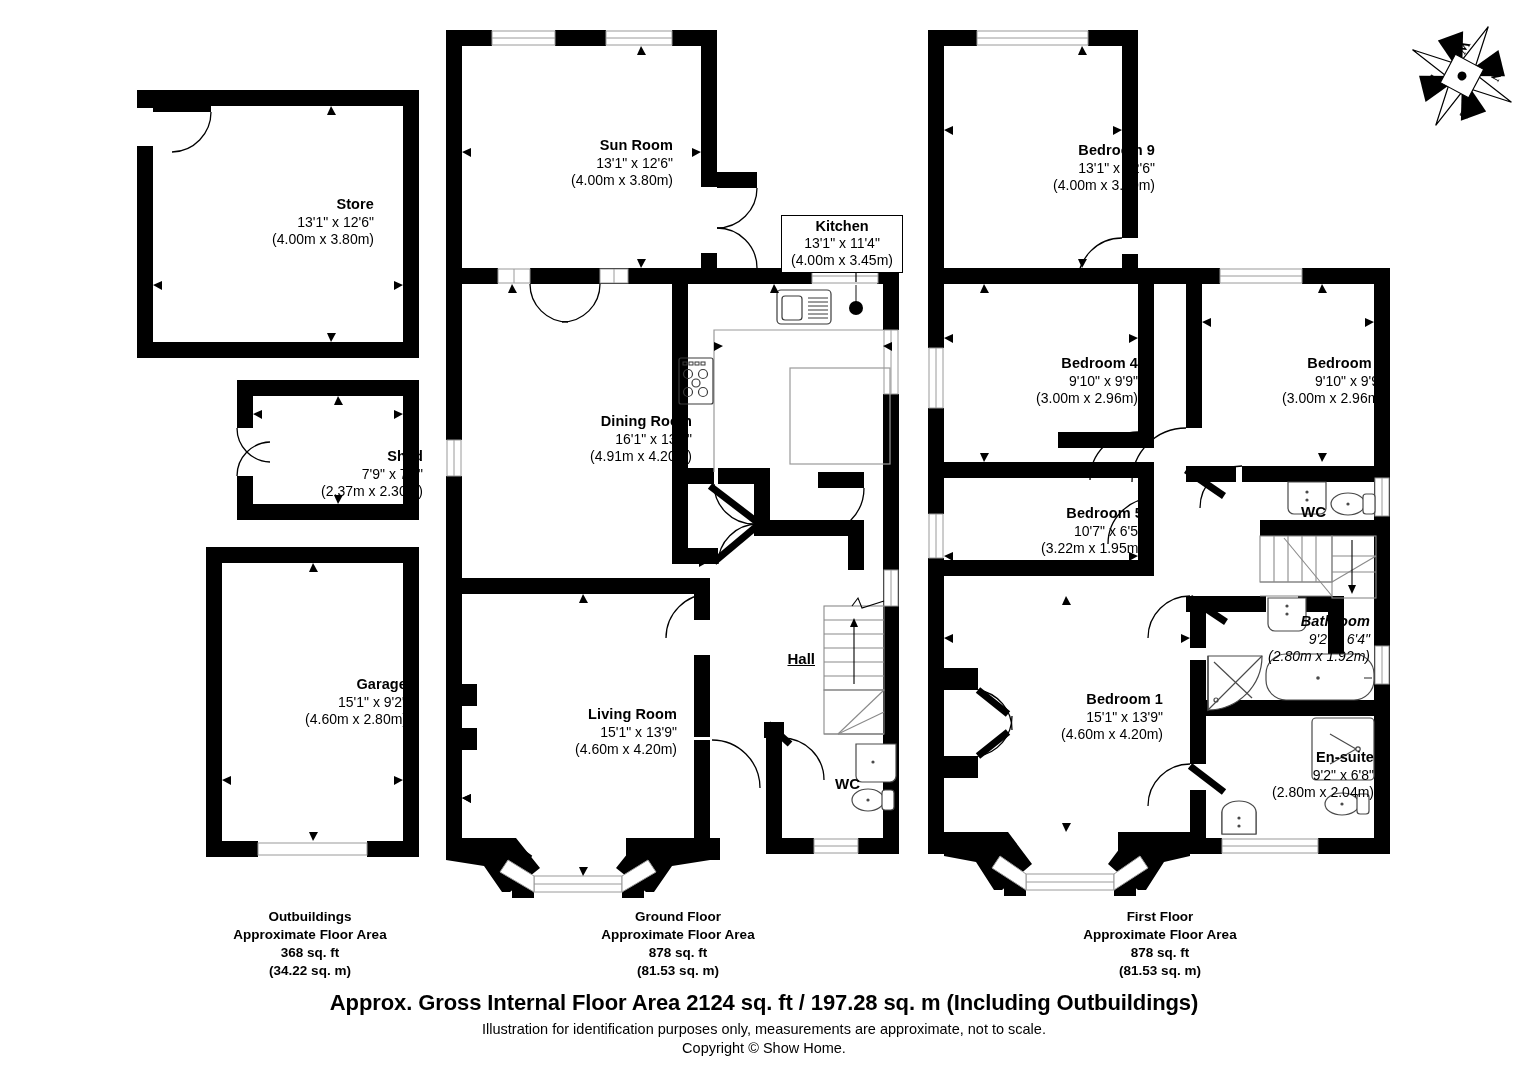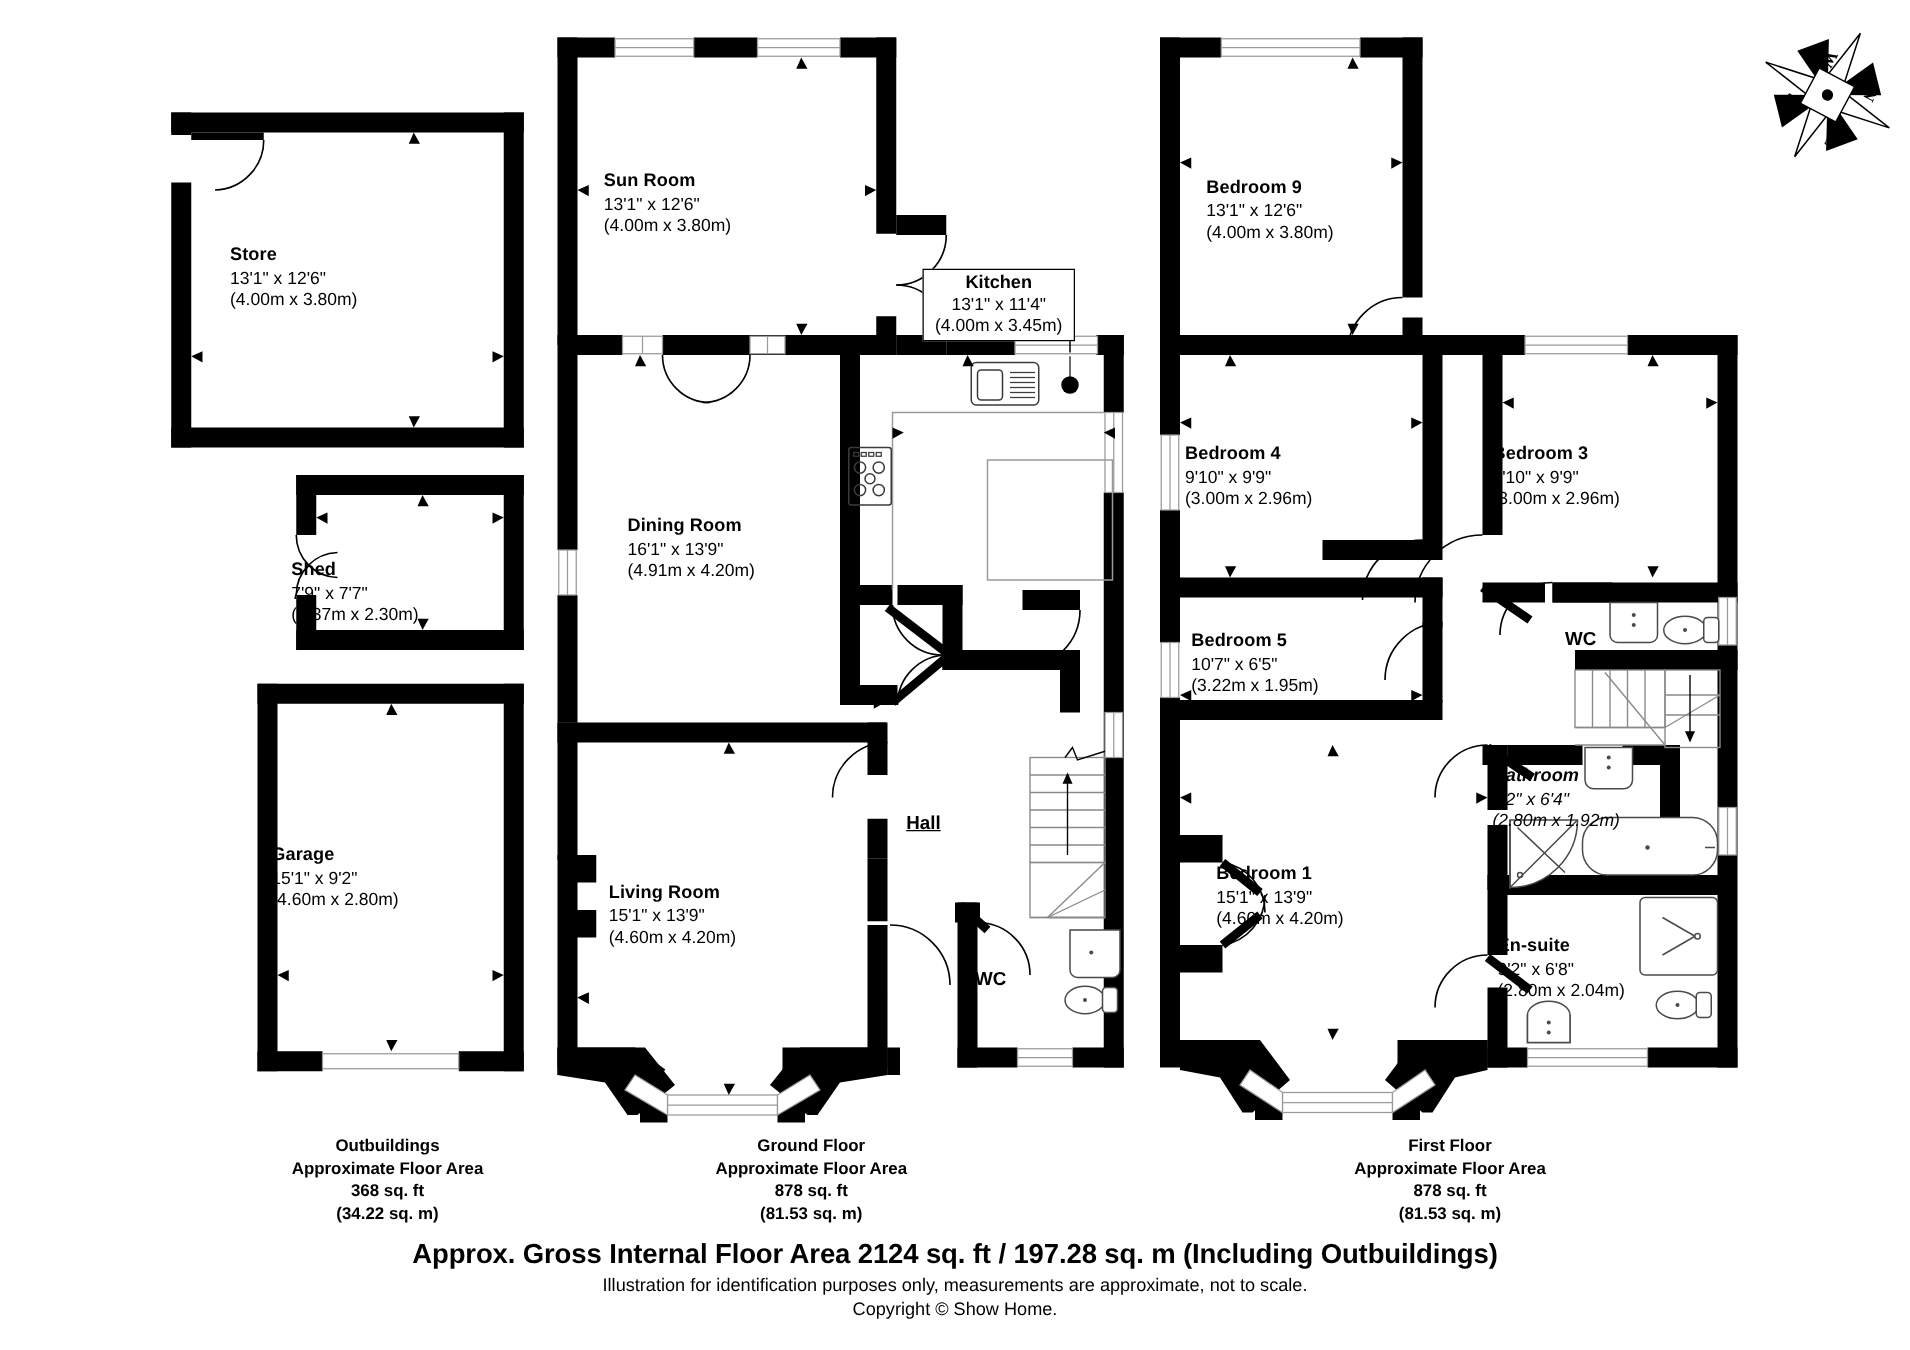--- a/index.html
+++ b/index.html
@@ -1,20 +1,20 @@
 <!DOCTYPE html>
 <html><head>
 <meta charset="utf-8">
 <style>
   html,body{margin:0;padding:0;background:#ffffff;}
   body{width:1528px;height:1080px;position:relative;overflow:hidden;
        font-family:"Liberation Sans", sans-serif; color:#000;}
   #plan{position:absolute;inset:0;}
   svg.layer{position:absolute;left:0;top:0;width:1528px;height:1080px;}
-  .lbl{position:absolute;text-align:left;line-height:1.22;white-space:nowrap;}
+  .lbl{position:absolute;text-align:right;line-height:1.22;white-space:nowrap;}
   .lbl .nm{font-weight:bold;font-size:14.5px;letter-spacing:.1px;}
   .lbl .d1{font-size:14px;}
   .lbl .d2{font-size:14px;}
   .onlyname{font-weight:bold;font-size:15px;}
   .boxlbl{position:absolute;border:1.4px solid #000;background:#fff;
           text-align:center;line-height:1.2;padding:2px 6px 3px 6px;}
   .boxlbl .nm{font-weight:bold;font-size:14.5px;}
   .boxlbl .d1,.boxlbl .d2{font-size:14px;}
   .foot{position:absolute;text-align:center;line-height:1.33;}
   .foot .t{font-weight:bold;font-size:13.5px;}
@@ -563,21 +563,21 @@
     <div class="d1">15'1" x 9'2"</div>
     <div class="d2">(4.60m x 2.80m)</div>
   </div>
 
   <div class="lbl" style="left:483px;top:137px;width:190px;">
     <div class="nm">Sun Room</div>
     <div class="d1">13'1" x 12'6"</div>
     <div class="d2">(4.00m x 3.80m)</div>
   </div>
 
-  <div class="boxlbl" style="left:738px;top:215px;width:108px;">
+  <div class="boxlbl" style="left:781px;top:215px;width:108px;">
     <div class="nm">Kitchen</div>
     <div class="d1">13'1" x 11'4"</div>
     <div class="d2">(4.00m x 3.45m)</div>
   </div>
 
   <div class="lbl" style="left:502px;top:413px;width:190px;">
     <div class="nm">Dining Room</div>
     <div class="d1">16'1" x 13'9"</div>
     <div class="d2">(4.91m x 4.20m)</div>
   </div>
@@ -642,21 +642,21 @@
     <div class="onlyname">WC</div>
   </div>
 
   <div class="foot" style="left:155px;top:908px;width:310px;">
     <div class="t">Outbuildings</div>
     <div class="t">Approximate Floor Area</div>
     <div class="t">368 sq. ft</div>
     <div class="t">(34.22 sq. m)</div>
   </div>
 
-  <div class="foot" style="left:494px;top:908px;width:310px;">
+  <div class="foot" style="left:523px;top:908px;width:310px;">
     <div class="t">Ground Floor</div>
     <div class="t">Approximate Floor Area</div>
     <div class="t">878 sq. ft</div>
     <div class="t">(81.53 sq. m)</div>
   </div>
 
   <div class="foot" style="left:1005px;top:908px;width:310px;">
     <div class="t">First Floor</div>
     <div class="t">Approximate Floor Area</div>
     <div class="t">878 sq. ft</div>

